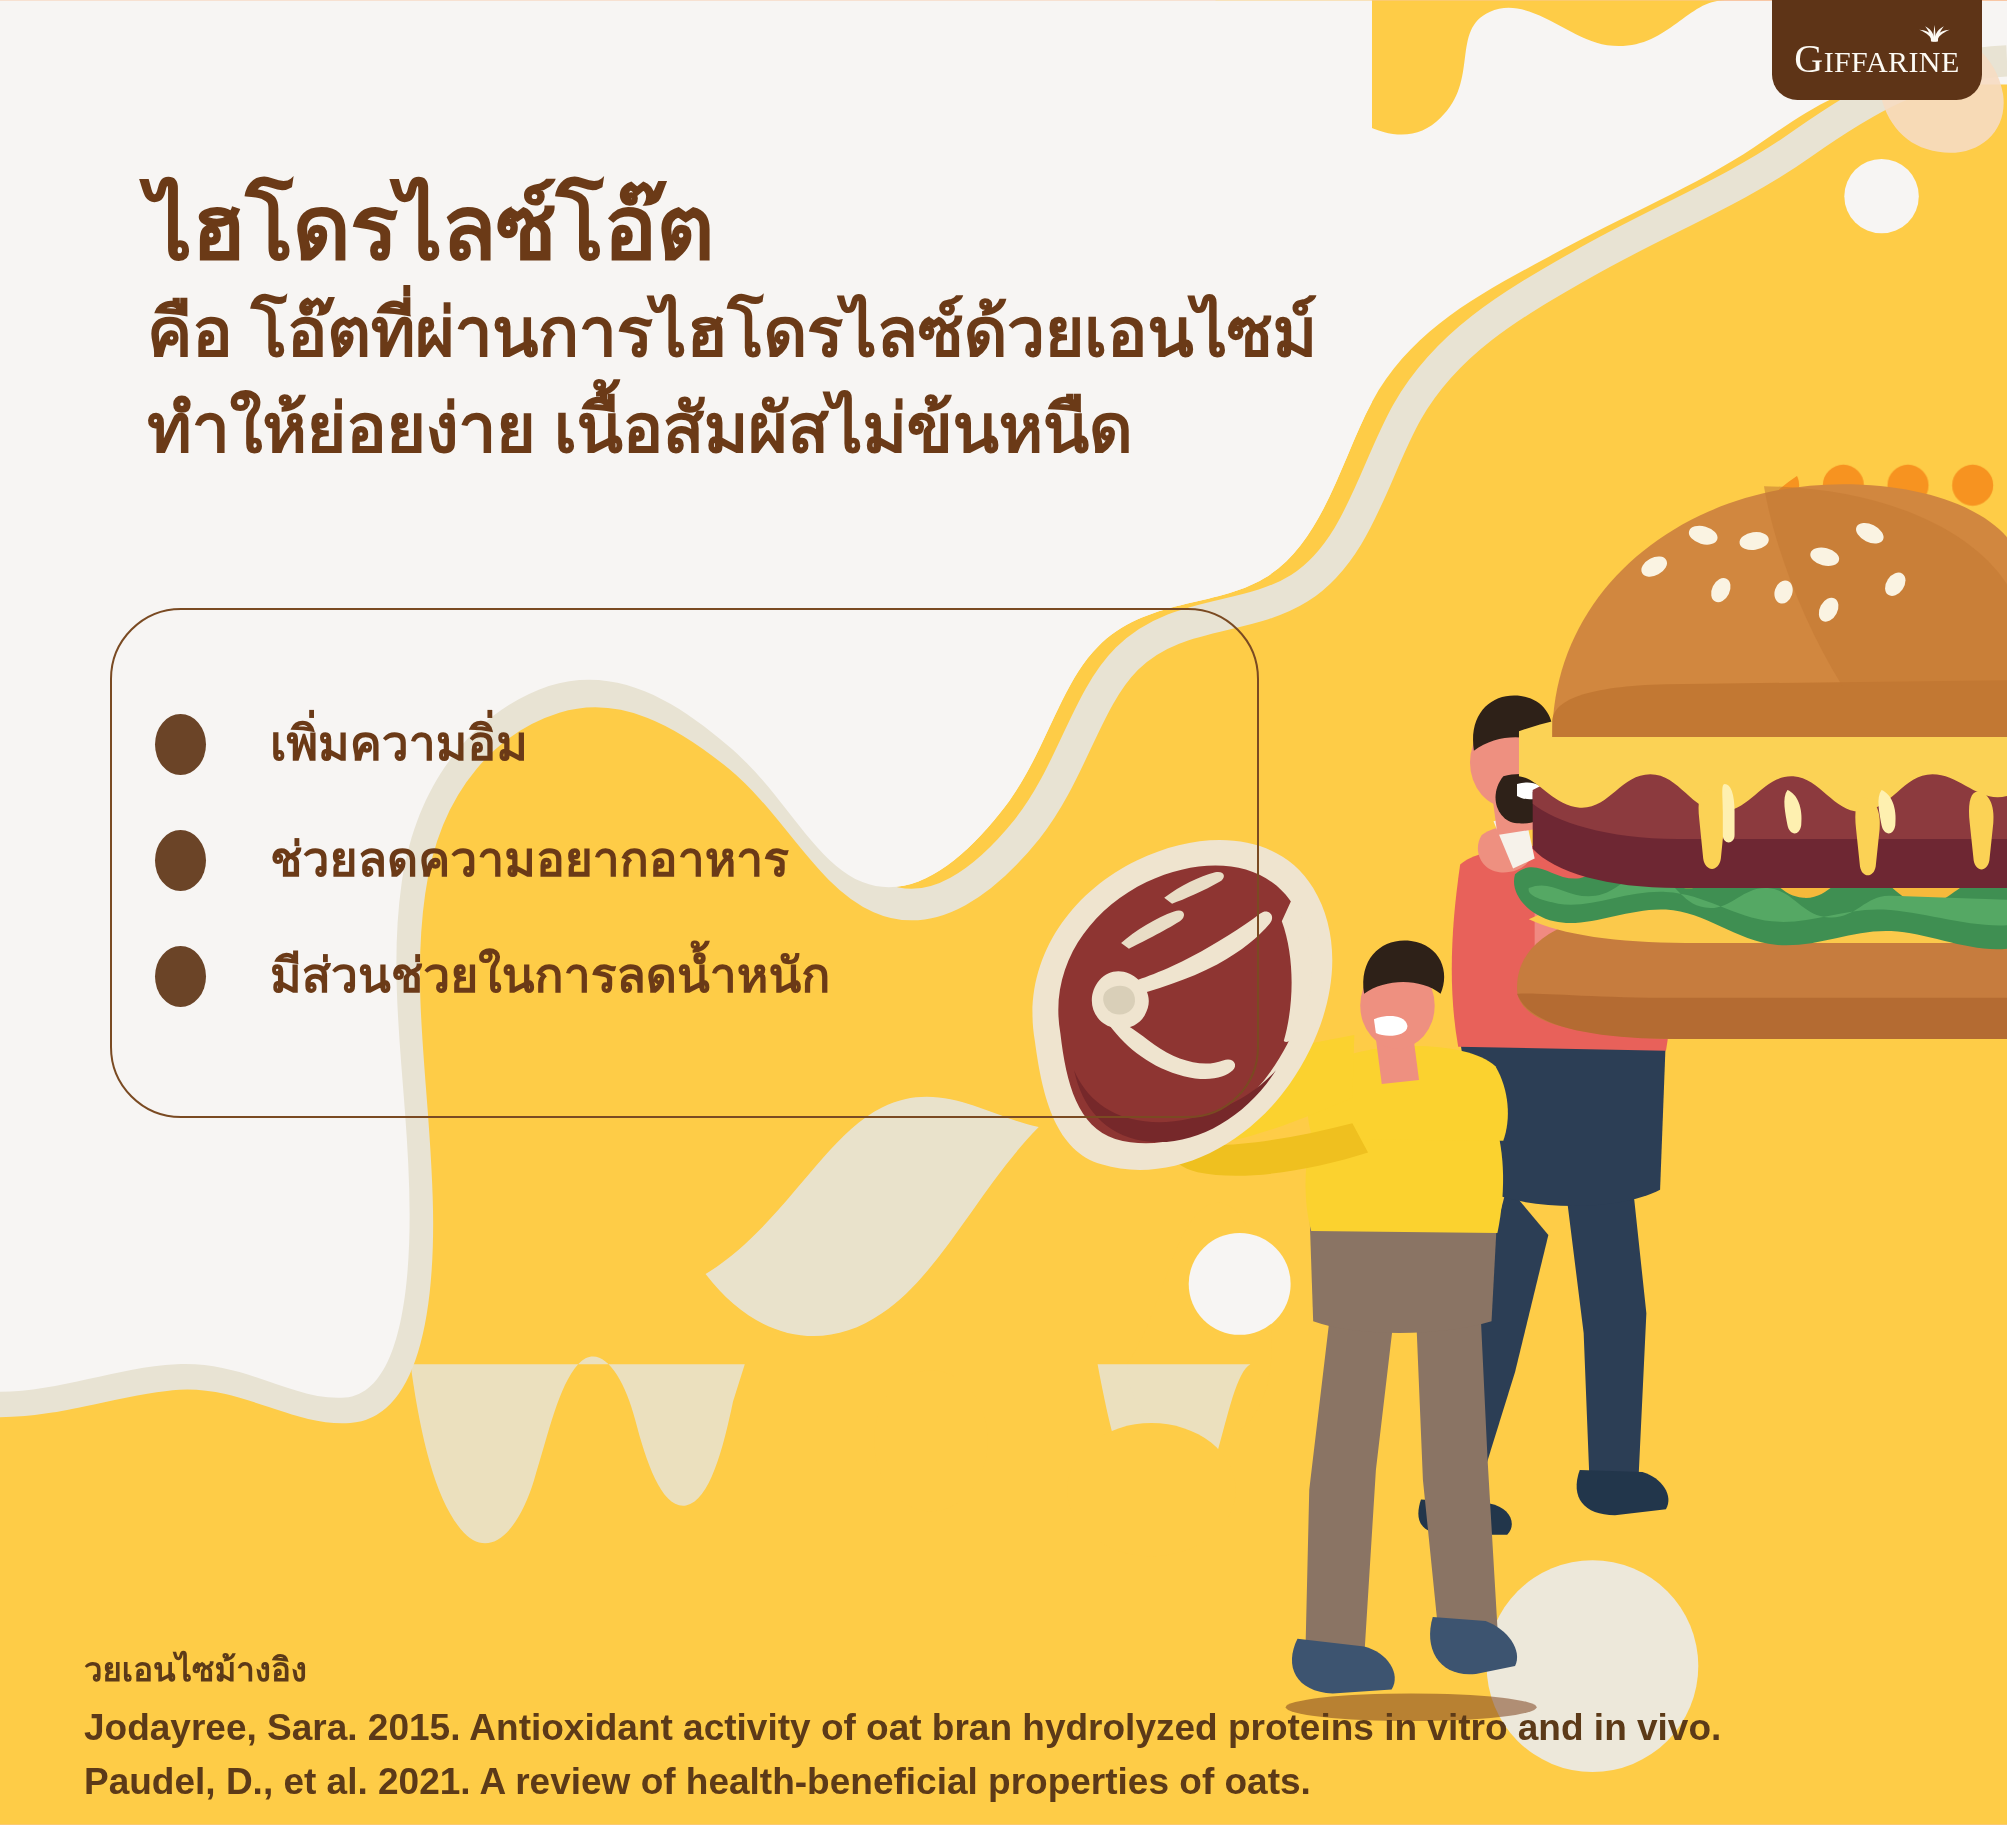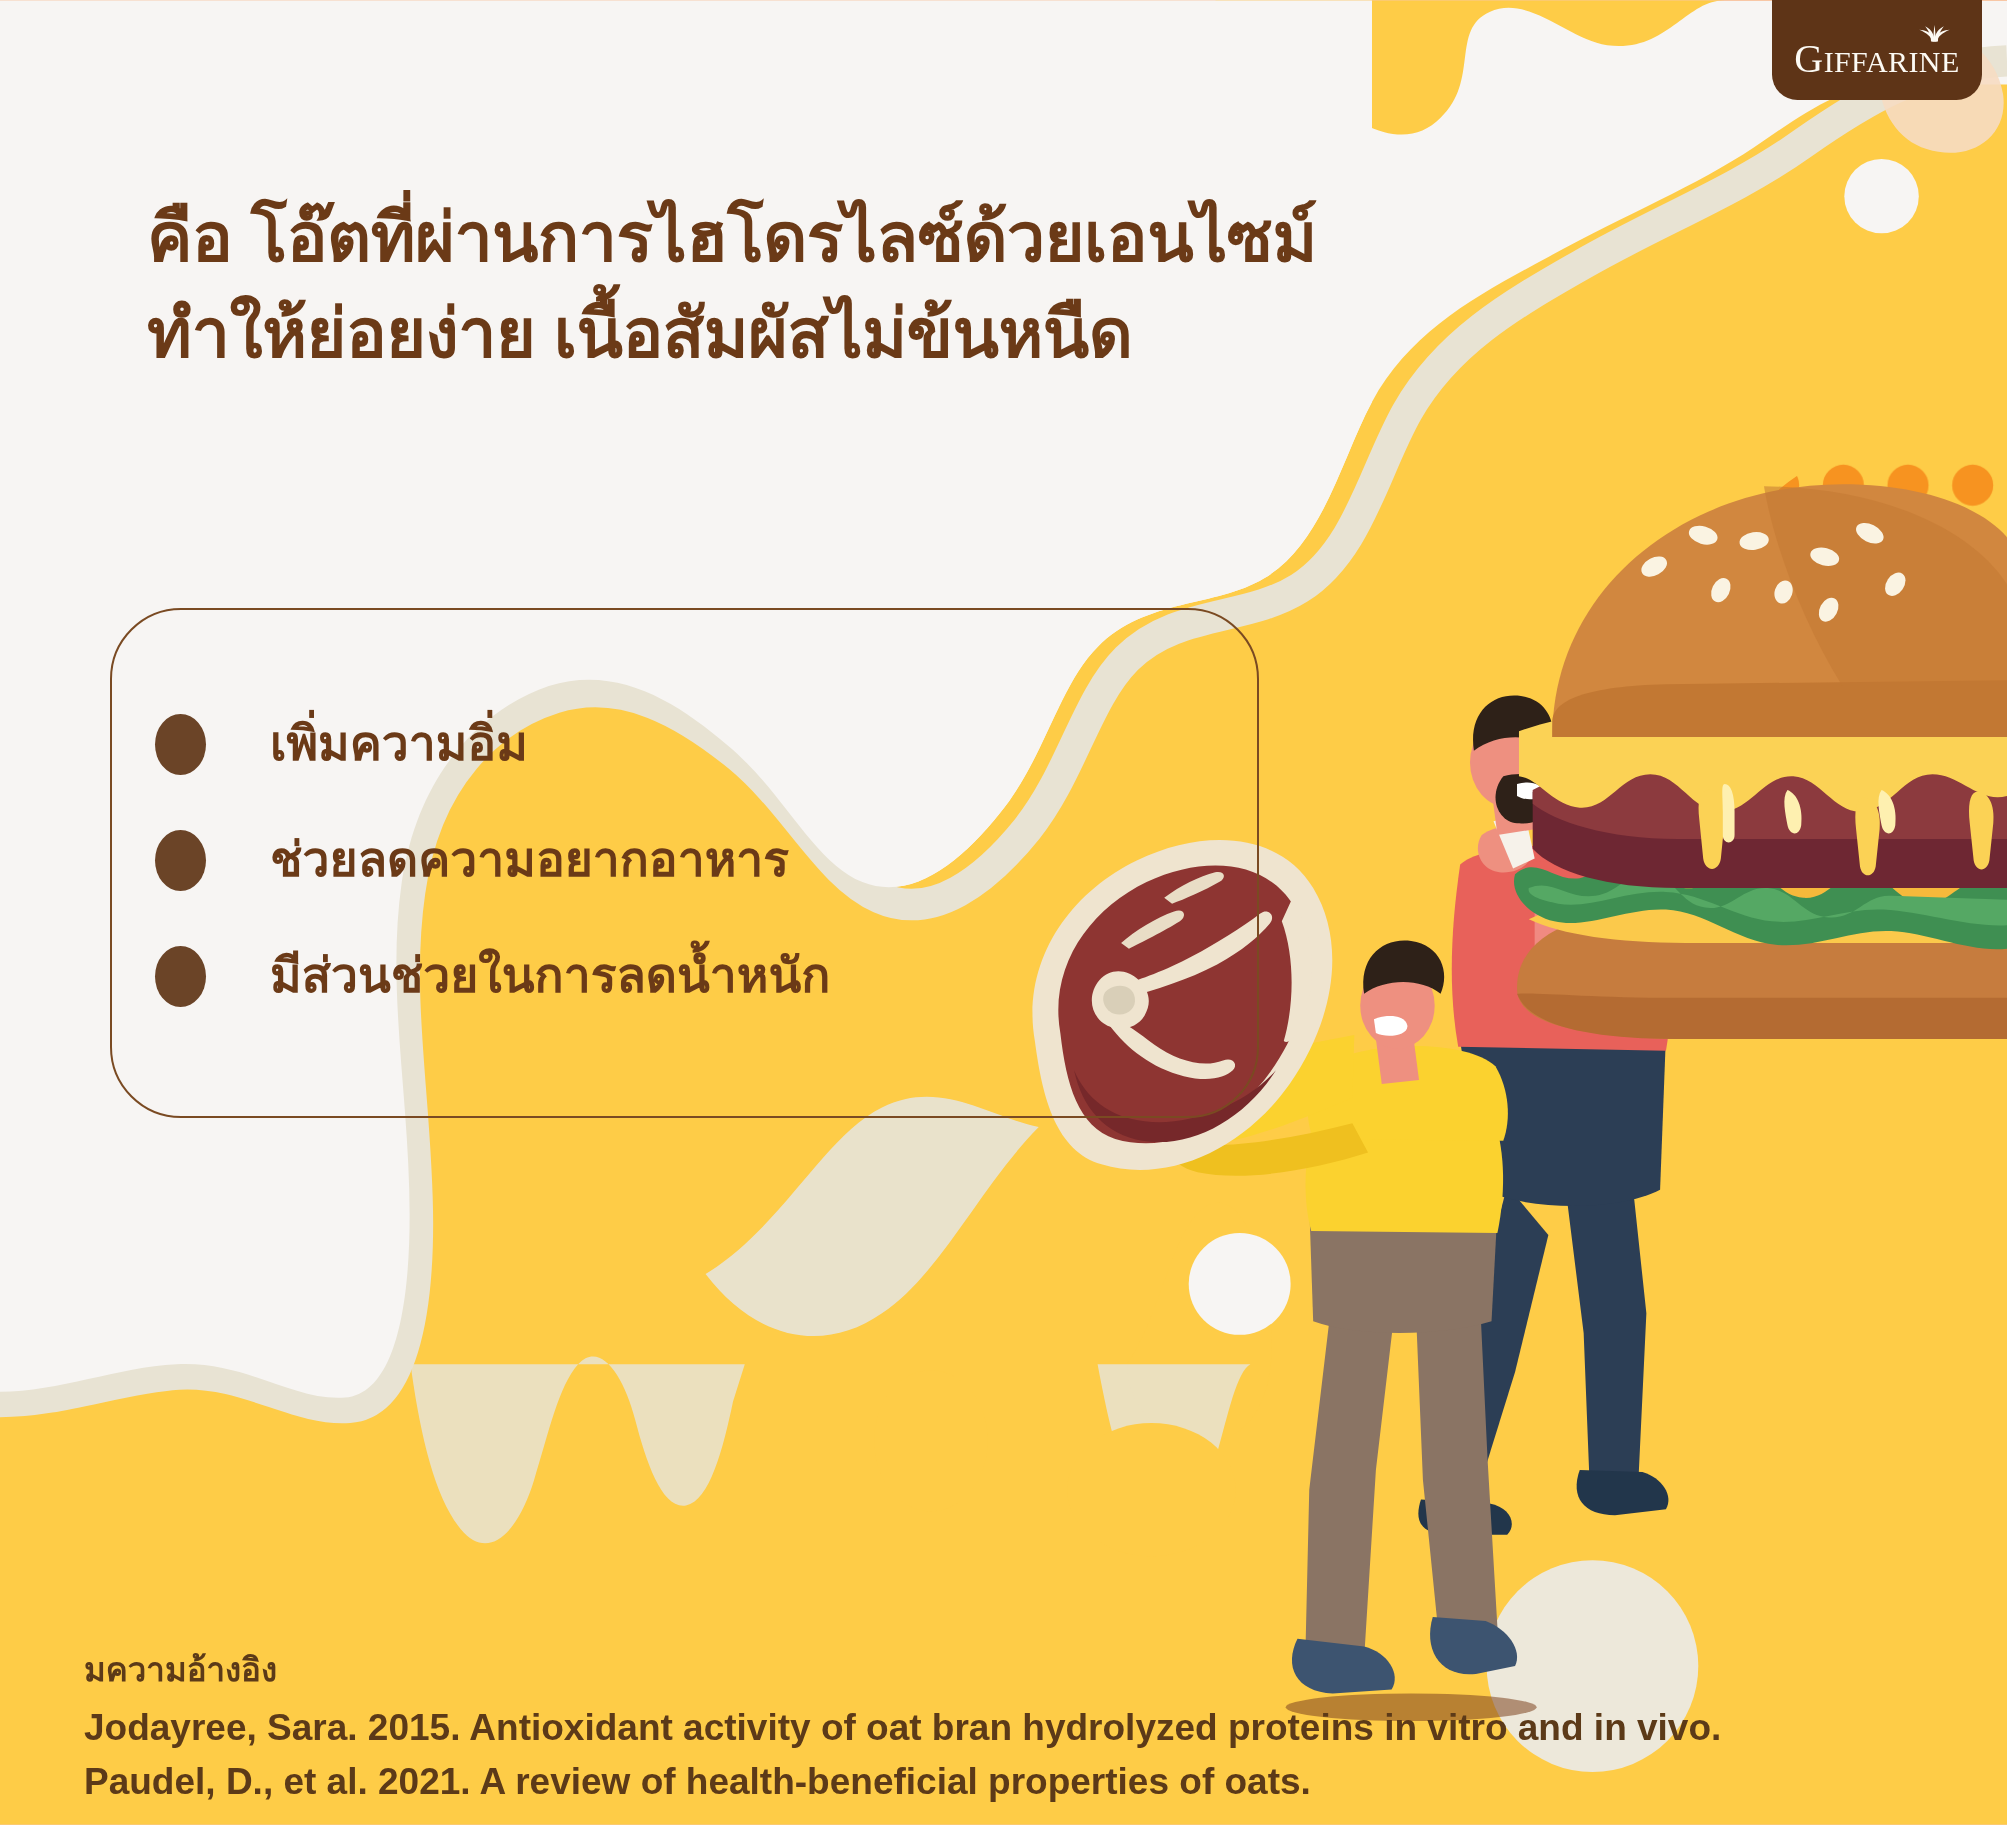--- a/index.html
+++ b/index.html
@@ -503,20 +503,21 @@
         <path fill="#FCFAF4" d="M30 28 C30 18 34 8 46 2 C38 12 36 20 36 28 Z"></path>
         <path fill="#FCFAF4" d="M30 28 C28 18 24 10 4 8 C18 14 24 20 26 28 Z"></path>
         <path fill="#FCFAF4" d="M30 28 C32 18 36 10 56 8 C42 14 36 20 34 28 Z"></path>
         <path fill="#FCFAF4" d="M28 28 C28 16 29 8 30 0 C31 8 32 16 32 28 Z"></path>
       </svg>
       <div class="logo-text"><span class="cap">G</span><span>IFFARINE</span></div>
     </div>
   </div>
 
   <div class="head-block">
+    <div class="title">ไฮโดรไลซ์โอ๊ต</div>
     <div class="subtitle">คือ โอ๊ตที่ผ่านการไฮโดรไลซ์ด้วยเอนไซม์</div>
     <div class="subtitle" style="margin-top:12px">ทำให้ย่อยง่าย เนื้อสัมผัสไม่ข้นหนืด</div>
   </div>
 
   <div class="bullet-card"></div>
   <div class="bullet-list">
     <div class="bullet-row">
       <span class="dot"></span>
       <span class="bullet-text">เพิ่มความอิ่ม</span>
     </div>
@@ -524,19 +525,19 @@
       <span class="dot"></span>
       <span class="bullet-text">ช่วยลดความอยากอาหาร</span>
     </div>
     <div class="bullet-row">
       <span class="dot"></span>
       <span class="bullet-text">มีส่วนช่วยในการลดน้ำหนัก</span>
     </div>
   </div>
 
   <div class="refs">
-    <div class="ref-head">มความอ้างอิง</div>
+    <div class="ref-head">วยเอนไซม้างอิง</div>
     <div class="ref-line">Jodayree, Sara. 2015. Antioxidant activity of oat bran hydrolyzed proteins in vitro and in vivo.</div>
     <div class="ref-line">Paudel, D., et al. 2021. A review of health-beneficial properties of oats.</div>
   </div>
 
 </div>
 
 
 </body></html>

